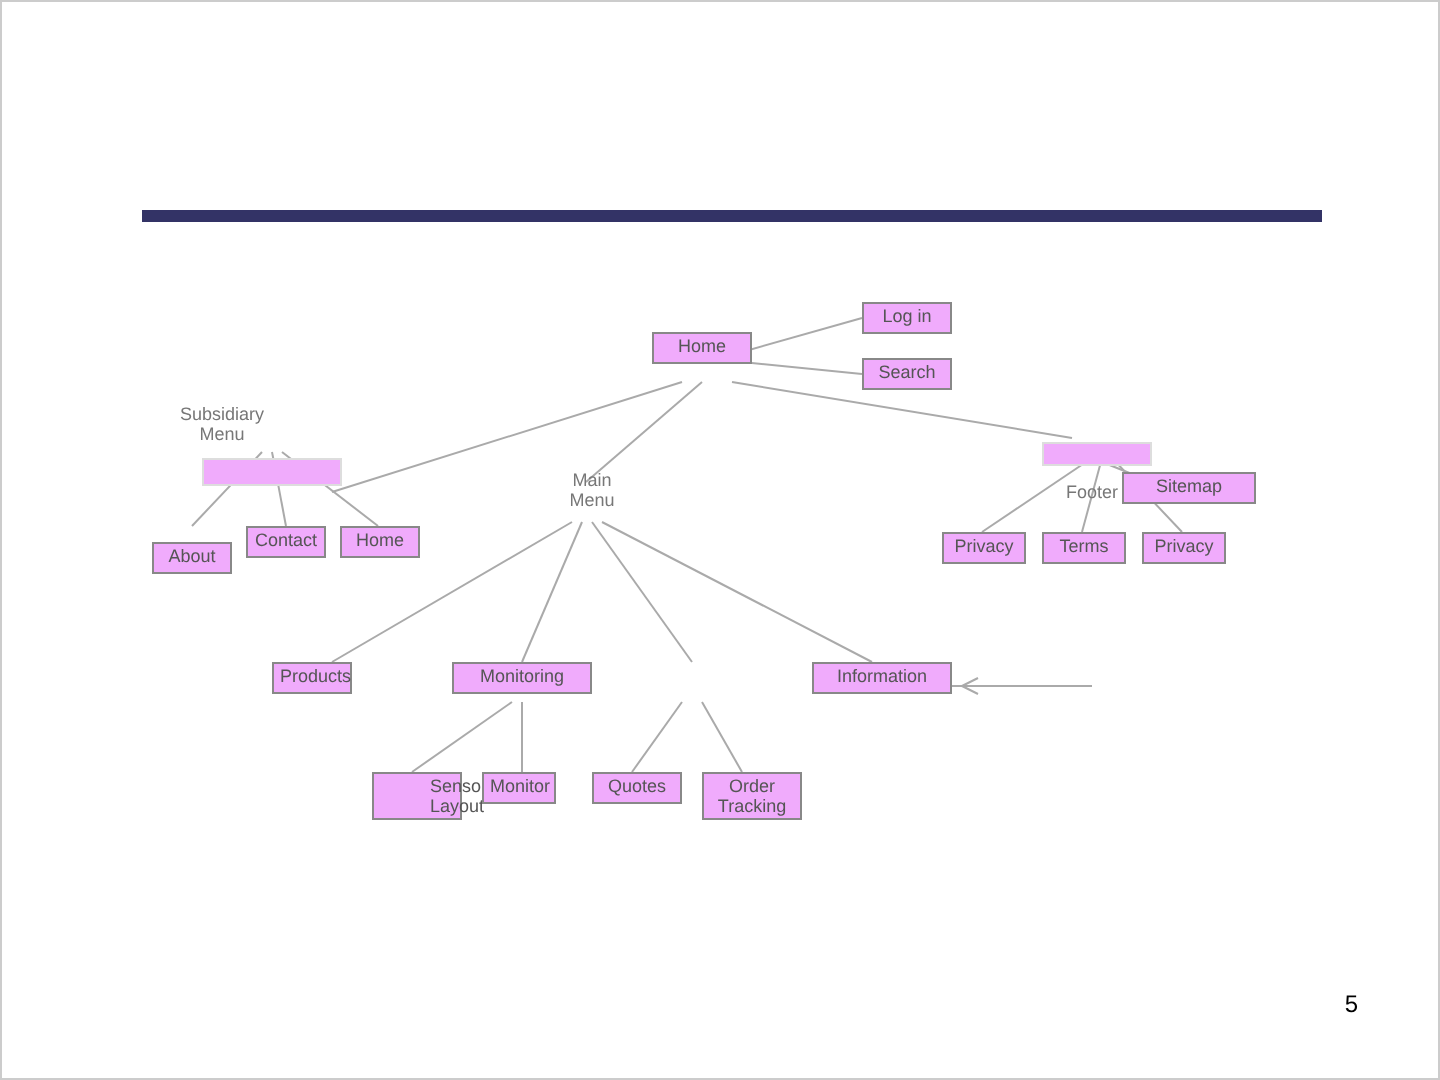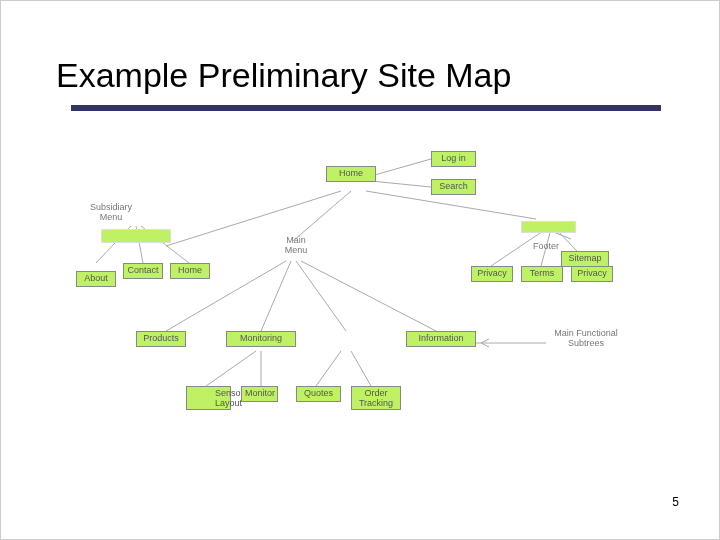--- a/index.html
+++ b/index.html
@@ -38,21 +38,21 @@
   .diagram {
     position: absolute;
     left: 70px;
     top: 150px;
     width: 590px;
     height: 290px;
   }
   .node {
     position: absolute;
     border: 1px solid #888;
-    background: #bef264;
+    background: #f0abfc;
     font-family: "Comic Sans MS", cursive, sans-serif;
     font-size: 9px;
     color: #555;
     text-align: center;
     padding: 2px 3px;
     box-sizing: border-box;
     line-height: 1.1;
   }
   .label {
     position: absolute;
@@ -90,21 +90,20 @@
     bottom: 30px;
     font-size: 12px;
     color: #000;
   }
 </style>
 </head>
 <body>
 
 <div class="slide">
 
-  <div class="title">Example Preliminary Site Map</div>
   <div class="title-underline"></div>
 
   <div class="diagram">
 
     <svg class="lines" viewBox="0 0 590 290">
 
       <line x1="300" y1="25" x2="360" y2="8"></line>
       <line x1="300" y1="30" x2="360" y2="36"></line>
 
       <line x1="270" y1="40" x2="95" y2="95"></line>
@@ -142,35 +141,34 @@
 
     <div class="label" style="left:10px; top:52px; width:60px;">Subsidiary Menu</div>
 
     <div class="node" style="left:30px; top:78px; width:70px; height:14px; border-color:#ddd;"></div>
 
     <div class="label" style="left:205px; top:85px; width:40px;">Main Menu</div>
 
     <div class="label" style="left:455px; top:55px; width:40px;margin-top:36px;">Footer</div>
     <div class="node" style="left:450px; top:70px; width:55px; height:12px; border-color:#ddd;"></div>
 
-    <div class="node" style="left:490px; top:85px; width:48px;margin-top:15px;">Sitemap</div>
+    <div class="node" style="left:490px; top:85px; width:67px;">Sitemap</div>
 
     <div class="node" style="left:5px;   top:120px; width:40px;">About</div>
     <div class="node" style="left:52px;  top:112px; width:40px;">Contact</div>
     <div class="node" style="left:99px;  top:112px; width:40px;">Home</div>
 
     <div class="node" style="left:400px; top:115px; width:42px;">Privacy</div>
     <div class="node" style="left:450px; top:115px; width:42px;">Terms</div>
     <div class="node" style="left:500px; top:115px; width:42px;">Privacy</div>
 
-    <div class="node" style="left:65px;  top:180px; width:50px;">Products</div>
+    <div class="node" style="left:65px;  top:180px; width:40px;">Products</div>
     <div class="node" style="left:155px; top:180px; width:70px;">Monitoring</div>
     <div class="node" style="left:335px; top:180px; width:70px;">Information</div>
 
-    <div class="label" style="left:475px; top:178px; width:80px;">Main Functional Subtrees</div>
 
     <div class="node" style="left:115px; top:235px; width:45px; height:24px;padding-left:28px;">Sensor Layout</div>
     <div class="node" style="left:170px; top:235px; width:37px;">Monitor</div>
     <div class="node" style="left:225px; top:235px; width:45px;">Quotes</div>
     <div class="node" style="left:280px; top:235px; width:50px; height:24px;">Order Tracking</div>
 
   </div>
 
 
   <div class="pagenum">5</div>

